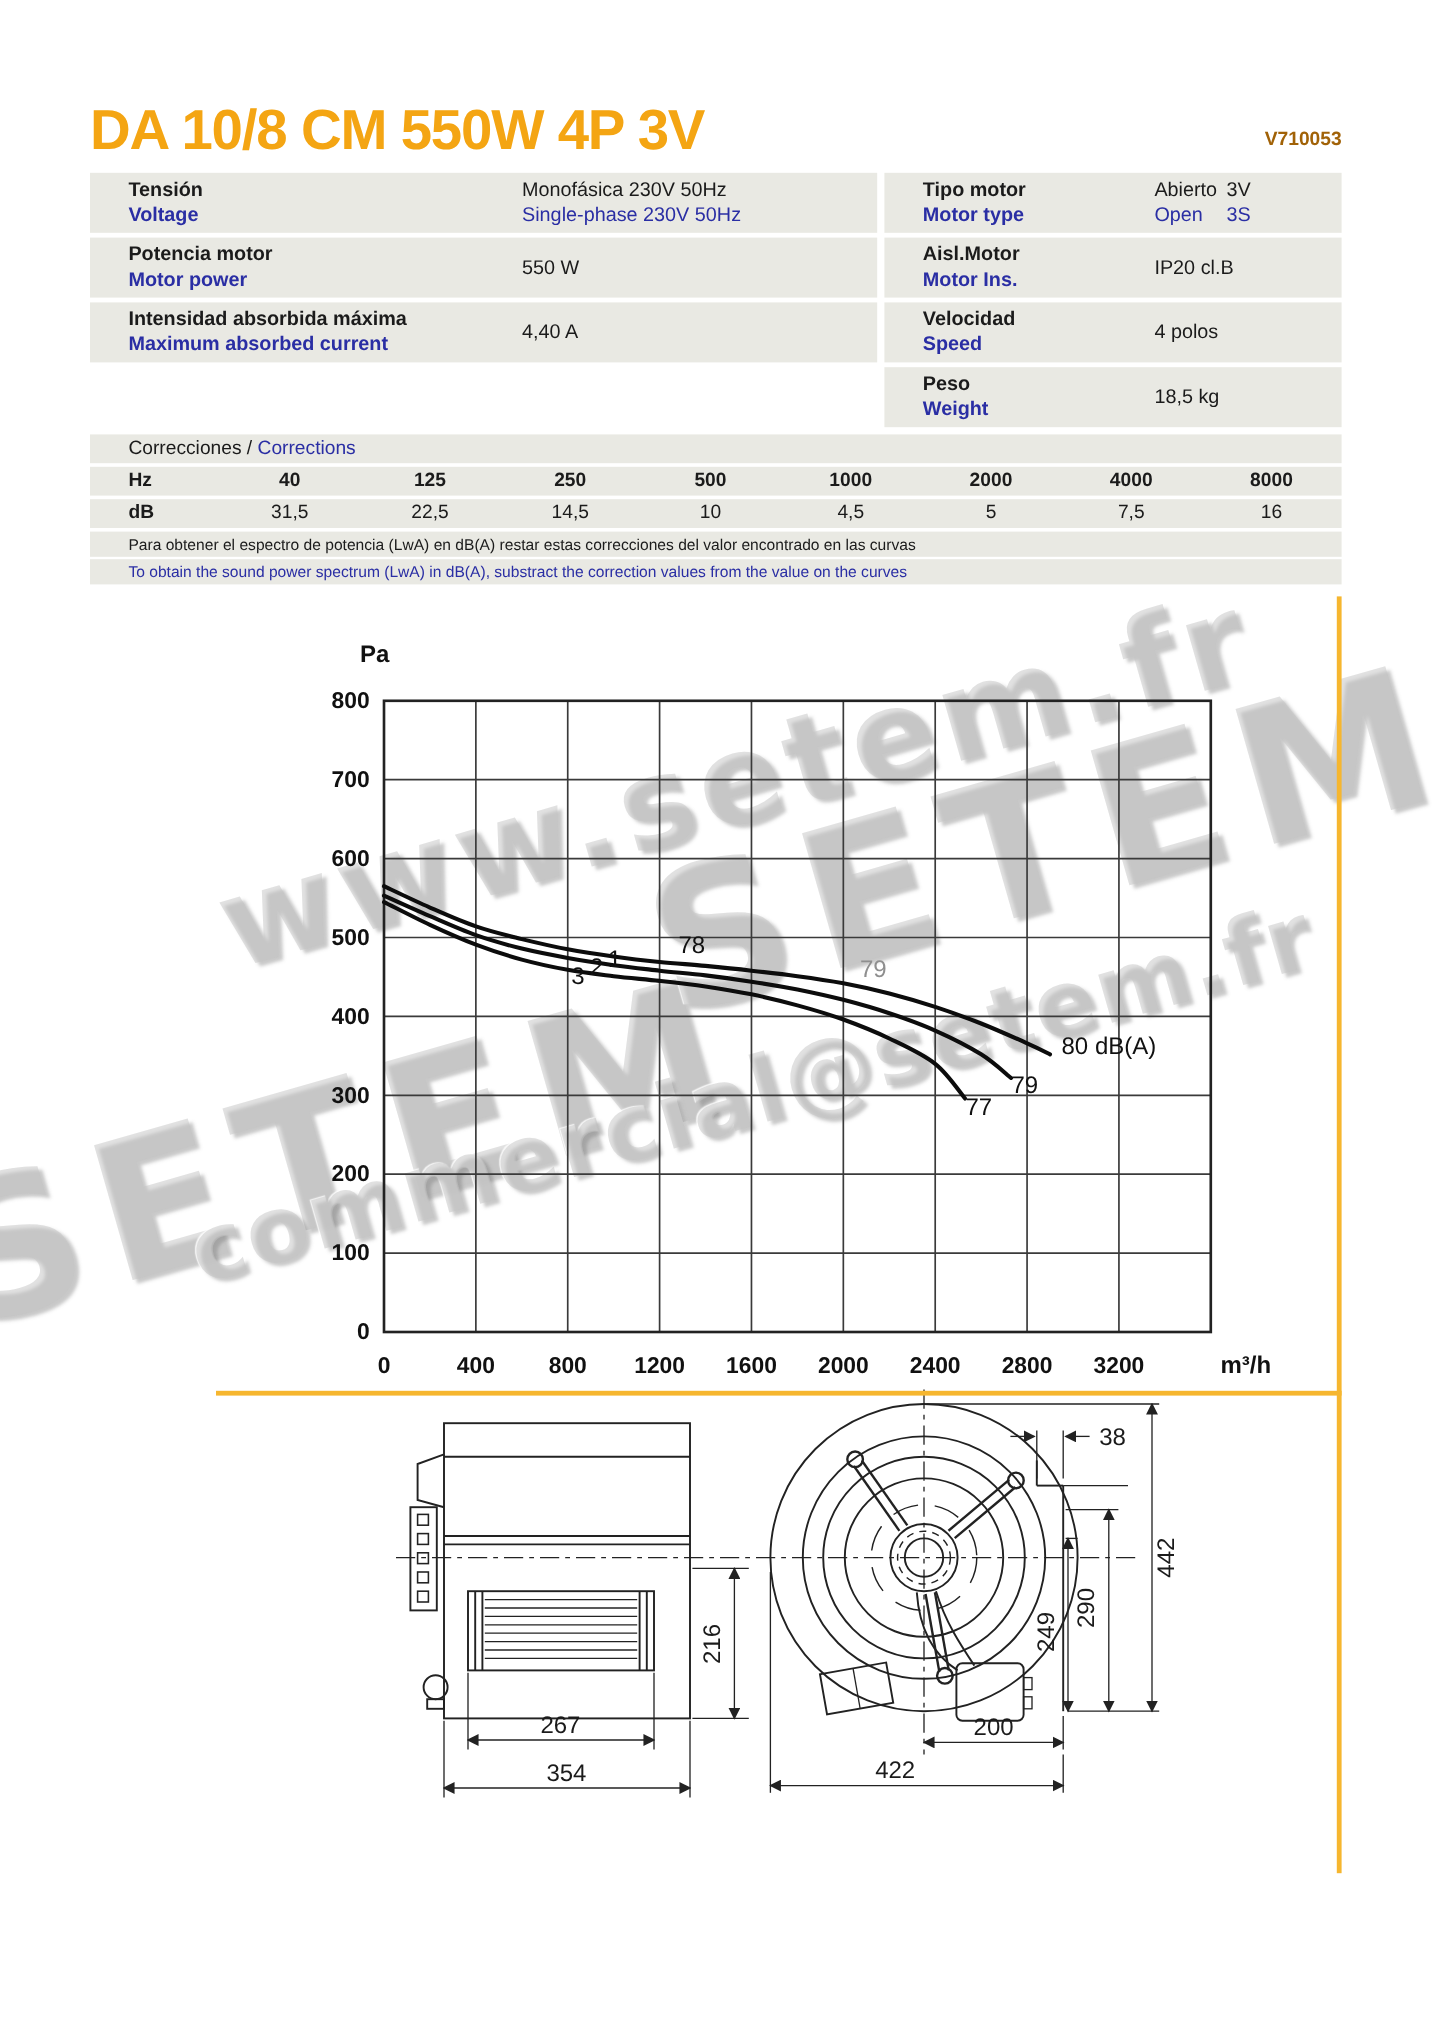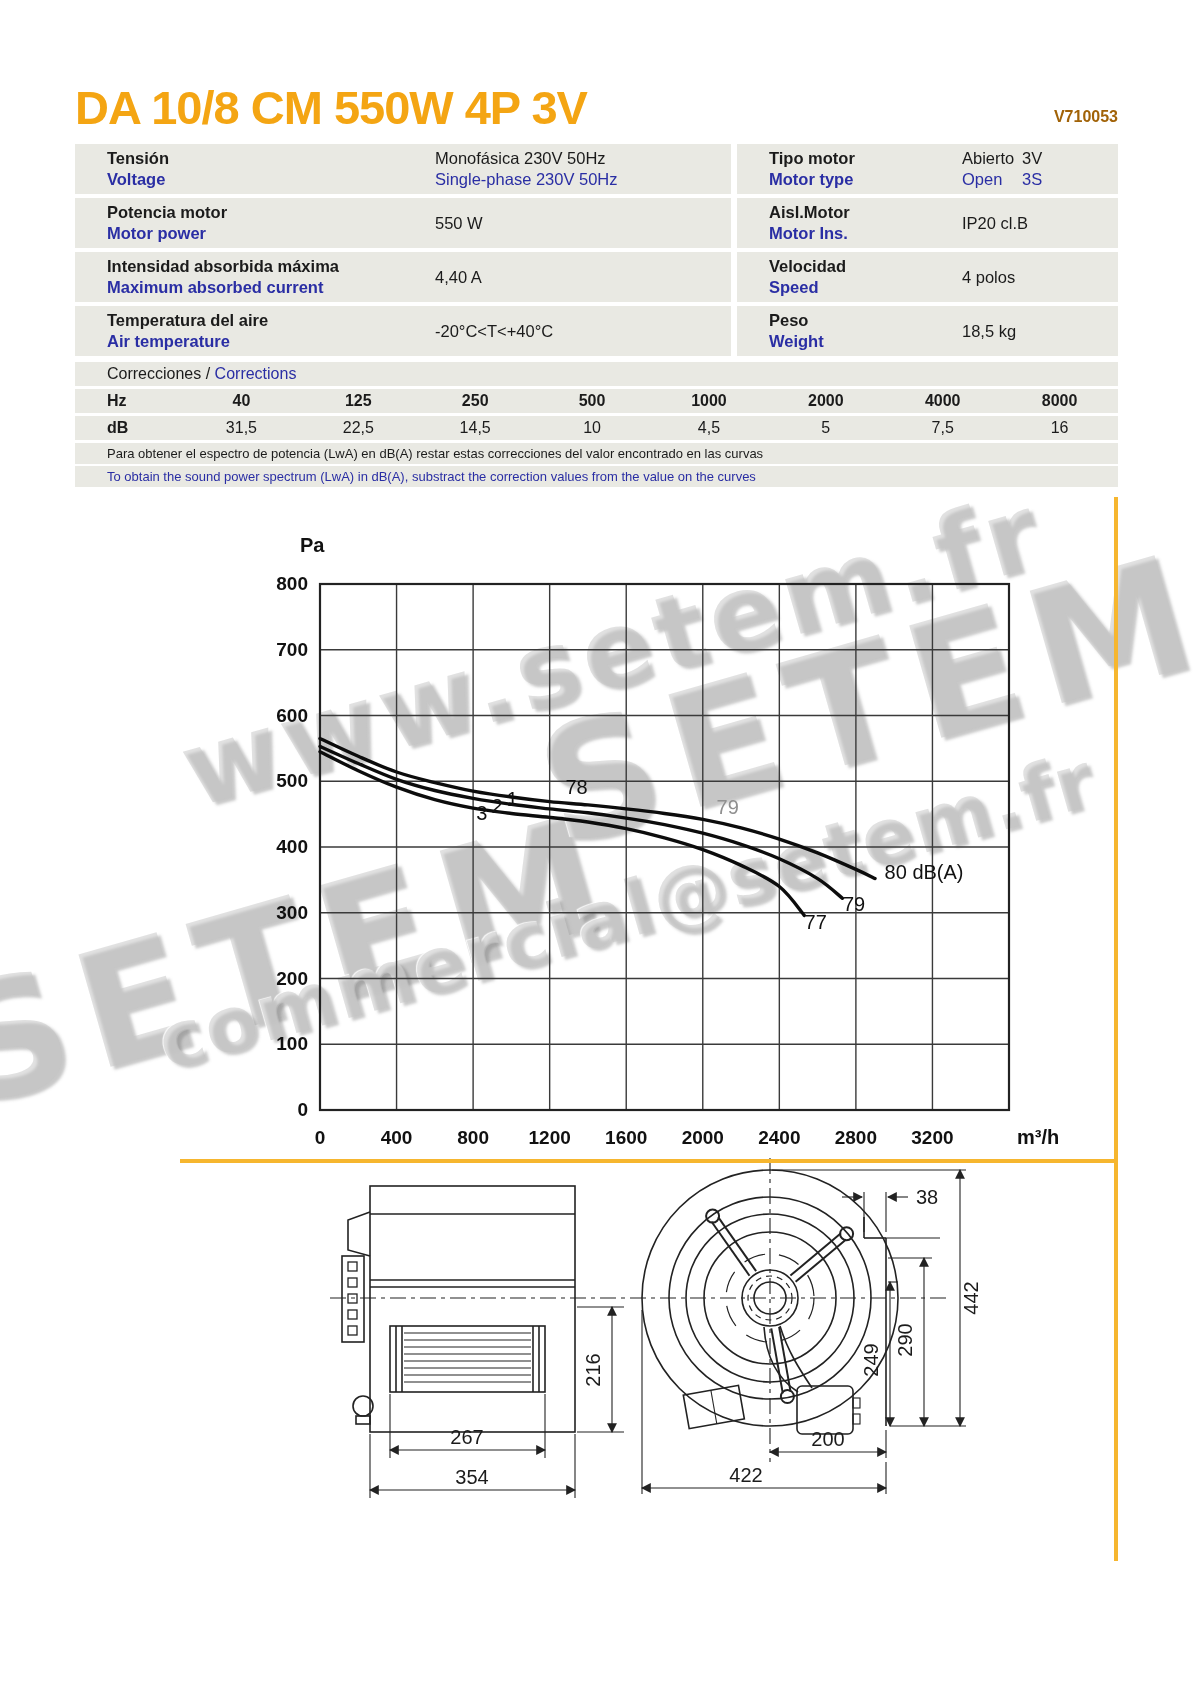--- a/index.html
+++ b/index.html
@@ -274,29 +274,20 @@
         </div>
         <div class="srow">
           <div class="slabel">
               <span class="es">Intensidad absorbida máxima</span>
               <span class="en">Maximum absorbed current</span>
             </div>
           <div class="sval">
               <span class="es vline">4,40 A</span>
             </div>
         </div>
-        <div class="srow">
-          <div class="slabel">
-              <span class="es">Temperatura del aire</span>
-              <span class="en">Air temperature</span>
-            </div>
-          <div class="sval">
-              <span class="es vline">-20°C&lt;T&lt;+40°C</span>
-            </div>
-        </div>
       </div>
 
       <div class="speccol" id="spec-right">
         <div class="srow">
           <div class="slabel">
               <span class="es">Tipo motor</span>
               <span class="en">Motor type</span>
             </div>
           <div class="sval">
               <span class="es vline">Abierto</span>

